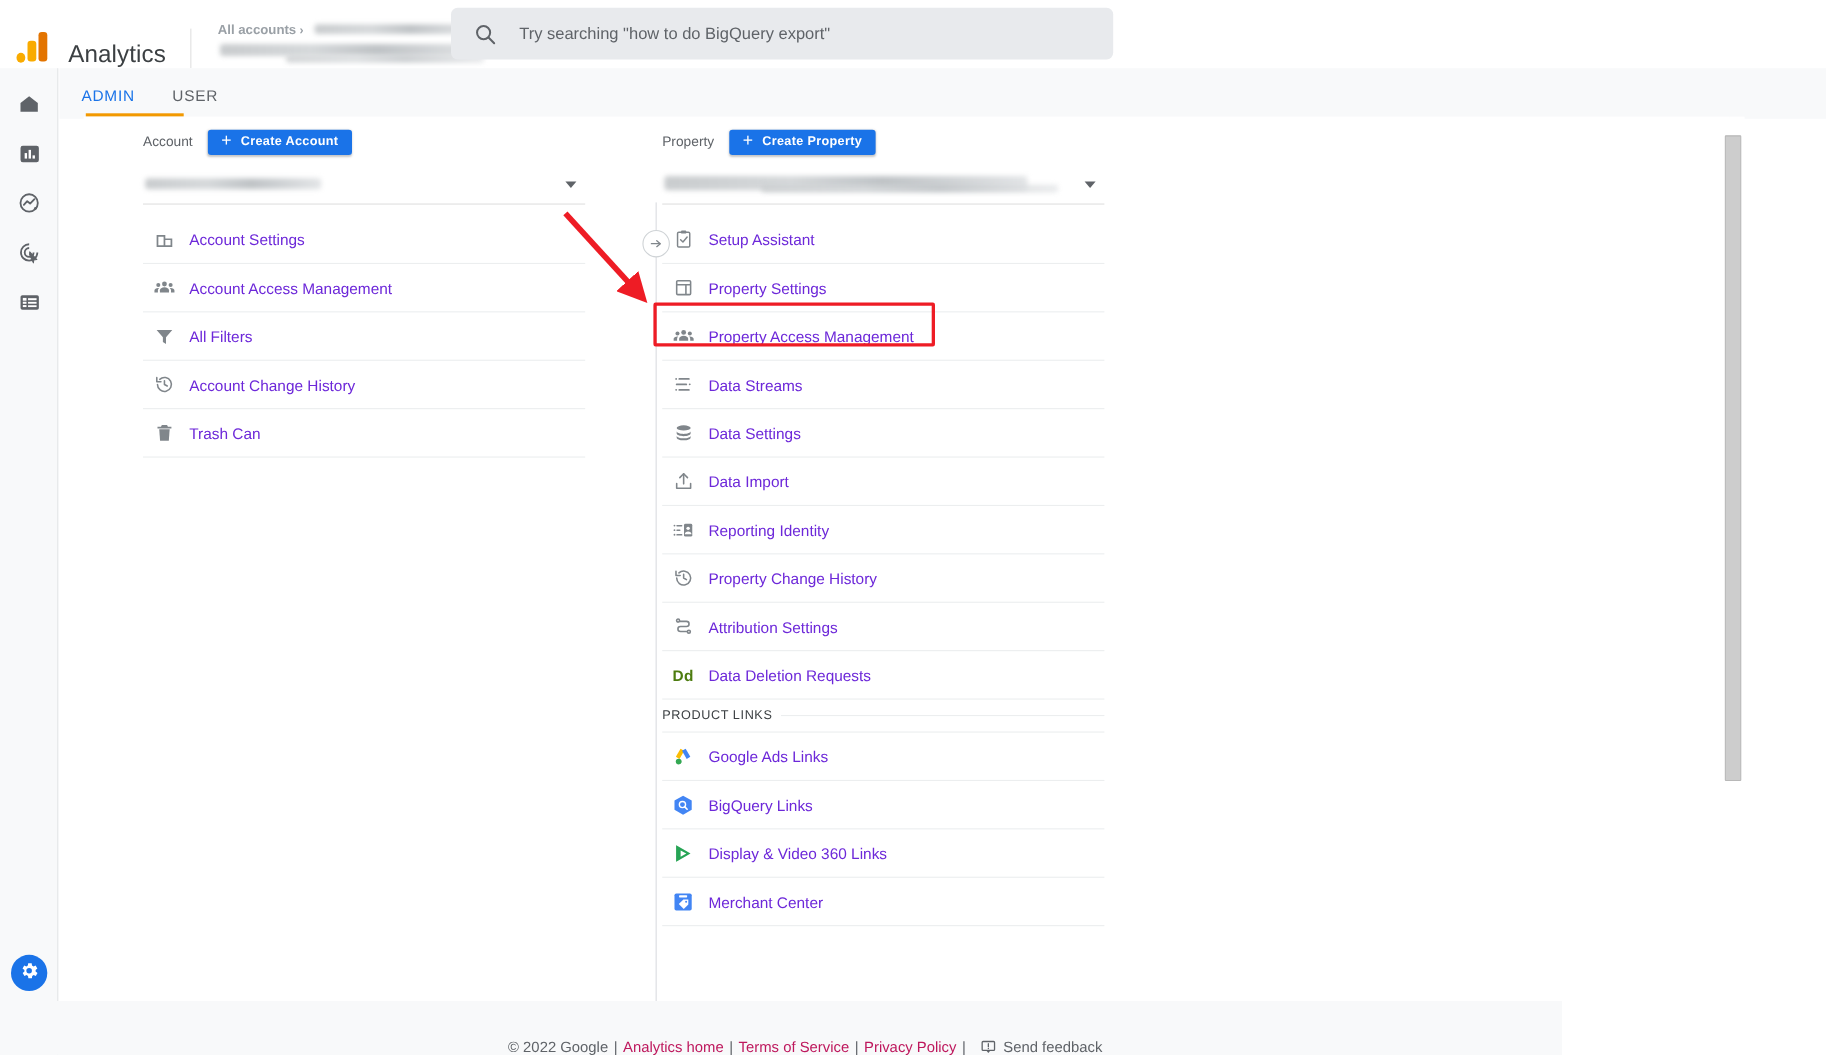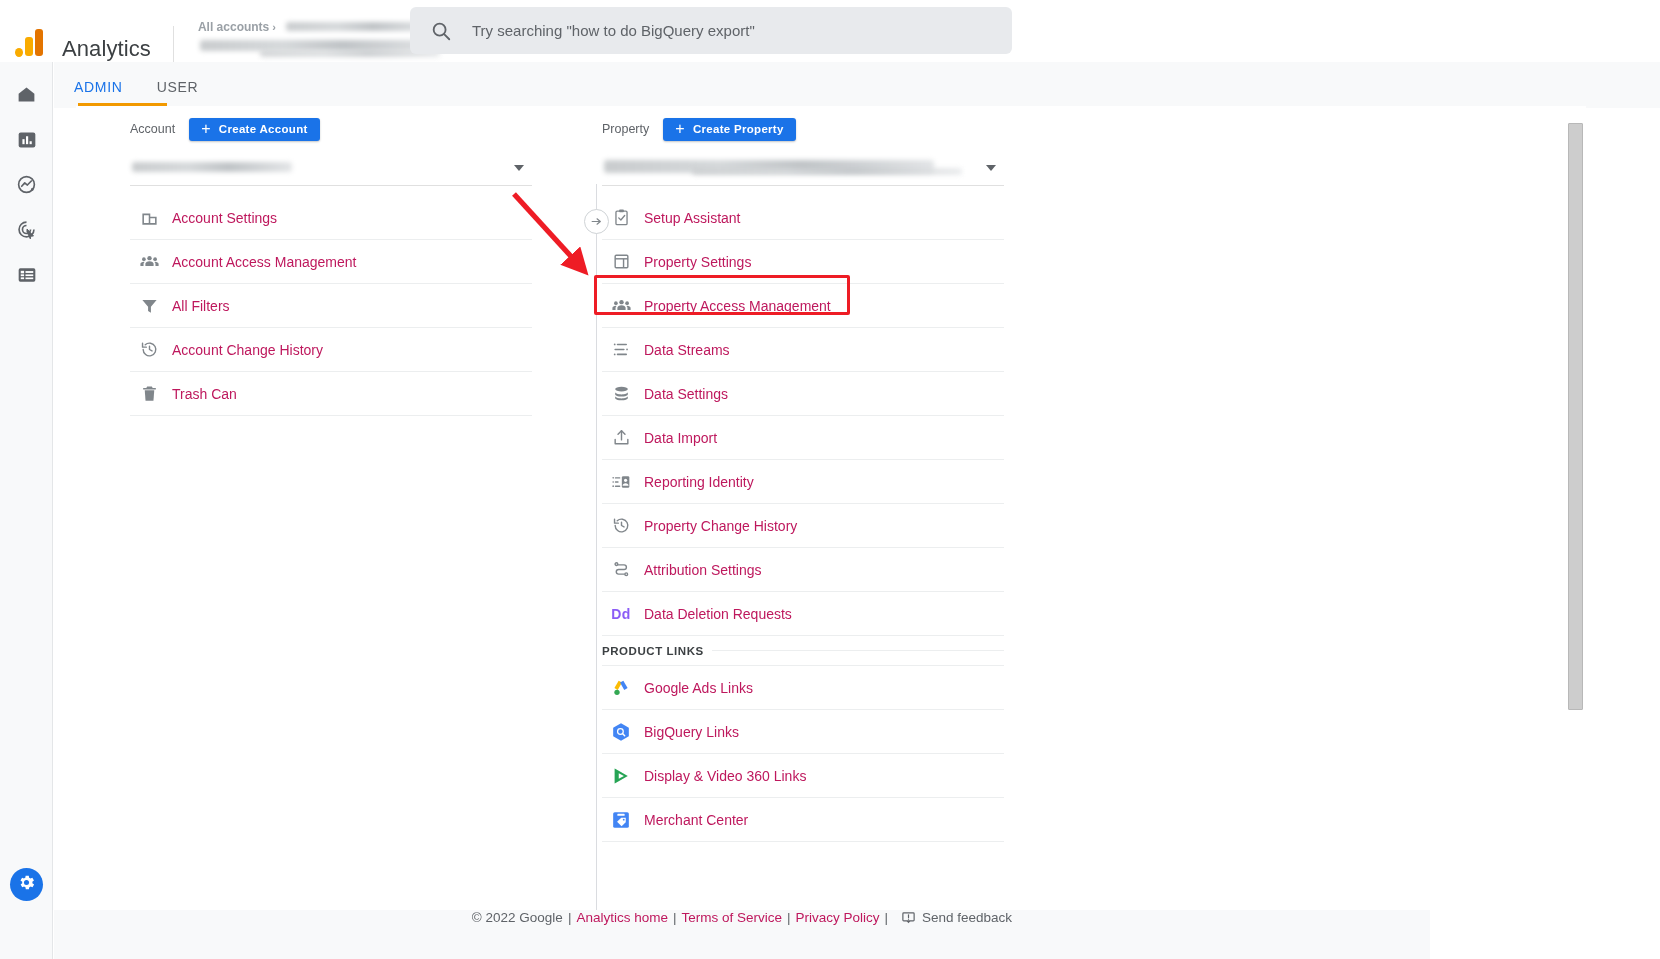--- a/index.html
+++ b/index.html
@@ -108,28 +108,28 @@
     border-left: 5px solid transparent; border-right: 5px solid transparent;
     border-top: 6px solid #5f6368;
   }
 
   .menu { margin-top: 10px; }
   .row {
     height: 44px; display: flex; align-items: center;
     border-bottom: 1px solid #eceeef; position: relative;
   }
   .row .ico { width: 38px; display: flex; justify-content: center; align-items: center; flex: none; }
-  .row .txt { font-size: 14px; color: #be185d; margin-left: 4px; }
+  .row .txt { font-size: 14px; color: #6d28d9; margin-left: 4px; }
 
   .section-head {
     height: 30px; display: flex; align-items: center; position: relative;
     border-bottom: 1px solid #eceeef;
   }
   .section-head .sh-txt {
-    font-size: 11.5px; font-weight: bold; letter-spacing: .55px; color: #3c4043;
+    font-size: 11.5px; font-weight: normal; letter-spacing: .55px; color: #3c4043;
     background: #fff; padding-right: 8px; position: relative; z-index: 2;
   }
   .section-head .sh-line {
     position: absolute; left: 0; right: 0; top: 14px; height: 1px; background: #eceeef; z-index: 1;
   }
 
   
   .connector { position: absolute; left: 508px; top: 78px; width: 26px; height: 760px; }
   .connector .vline { position: absolute; left: 12px; top: 0; width: 1px; height: 760px; background: #dadce0; }
   .connector .knob {
@@ -139,22 +139,22 @@
 
   
   .highlight-box {
     position: absolute; left: 518px; top: 169px; width: 256px; height: 40px;
     border: 3px solid #ee1c25; border-radius: 2px; pointer-events: none; z-index: 5;
   }
   .arrow-svg { position: absolute; left: 0; top: 0; width: 1496px; height: 767px; pointer-events: none; z-index: 6; }
 
   
   .footer {
-    position: absolute; left: 54px; bottom: 0; width: 1376px; height: 49px;
-    background: #f8f9fa; display: flex; align-items: flex-start; justify-content: center;
+    position: absolute; left: 44px; bottom: 0; width: 1376px; height: 49px;
+    background: #f8f9fa; display: flex; align-items: flex-end; justify-content: center;
     font-size: 13.5px; color: #5f6368;
   }
   .footer a { color: #be185d; text-decoration: none; }
   .footer .sep { margin: 0 5px; color: #5f6368; }
   .fb-icon { margin: 0 6px 0 8px; display:inline-flex; vertical-align:middle;}
 
   
   .pl { width: 20px; height: 20px; }
 </style>
 </head>
@@ -471,21 +471,21 @@
           <svg width="19" height="19" viewBox="0 0 24 24" fill="none" stroke="#80868b" stroke-width="1.8">
             <circle cx="5.6" cy="5.2" r="1.7"></circle>
             <path d="M7.6 6.2h7.6c1.9 0 3 1.3 3 2.9s-1.1 2.9-3 2.9H8.4c-1.9 0-3 1.3-3 2.9s1.1 2.9 3 2.9h7.3" stroke-linecap="round"></path>
             <circle cx="18" cy="18" r="1.7"></circle>
           </svg>
         </span>
         <span class="txt">Attribution Settings</span>
       </div>
 
       <div class="row">
-        <span class="ico" style="font-size:14px;font-weight:bold;color:#8b5cf6;letter-spacing:.3px;">Dd</span>
+        <span class="ico" style="font-size:14px;font-weight:bold;color:#4d7c0f;letter-spacing:.3px;">Dd</span>
         <span class="txt">Data Deletion Requests</span>
       </div>
 
       <div class="section-head">
         <div class="sh-line"></div>
         <span class="sh-txt">PRODUCT LINKS</span>
       </div>
 
       <div class="row">
         <span class="ico">

